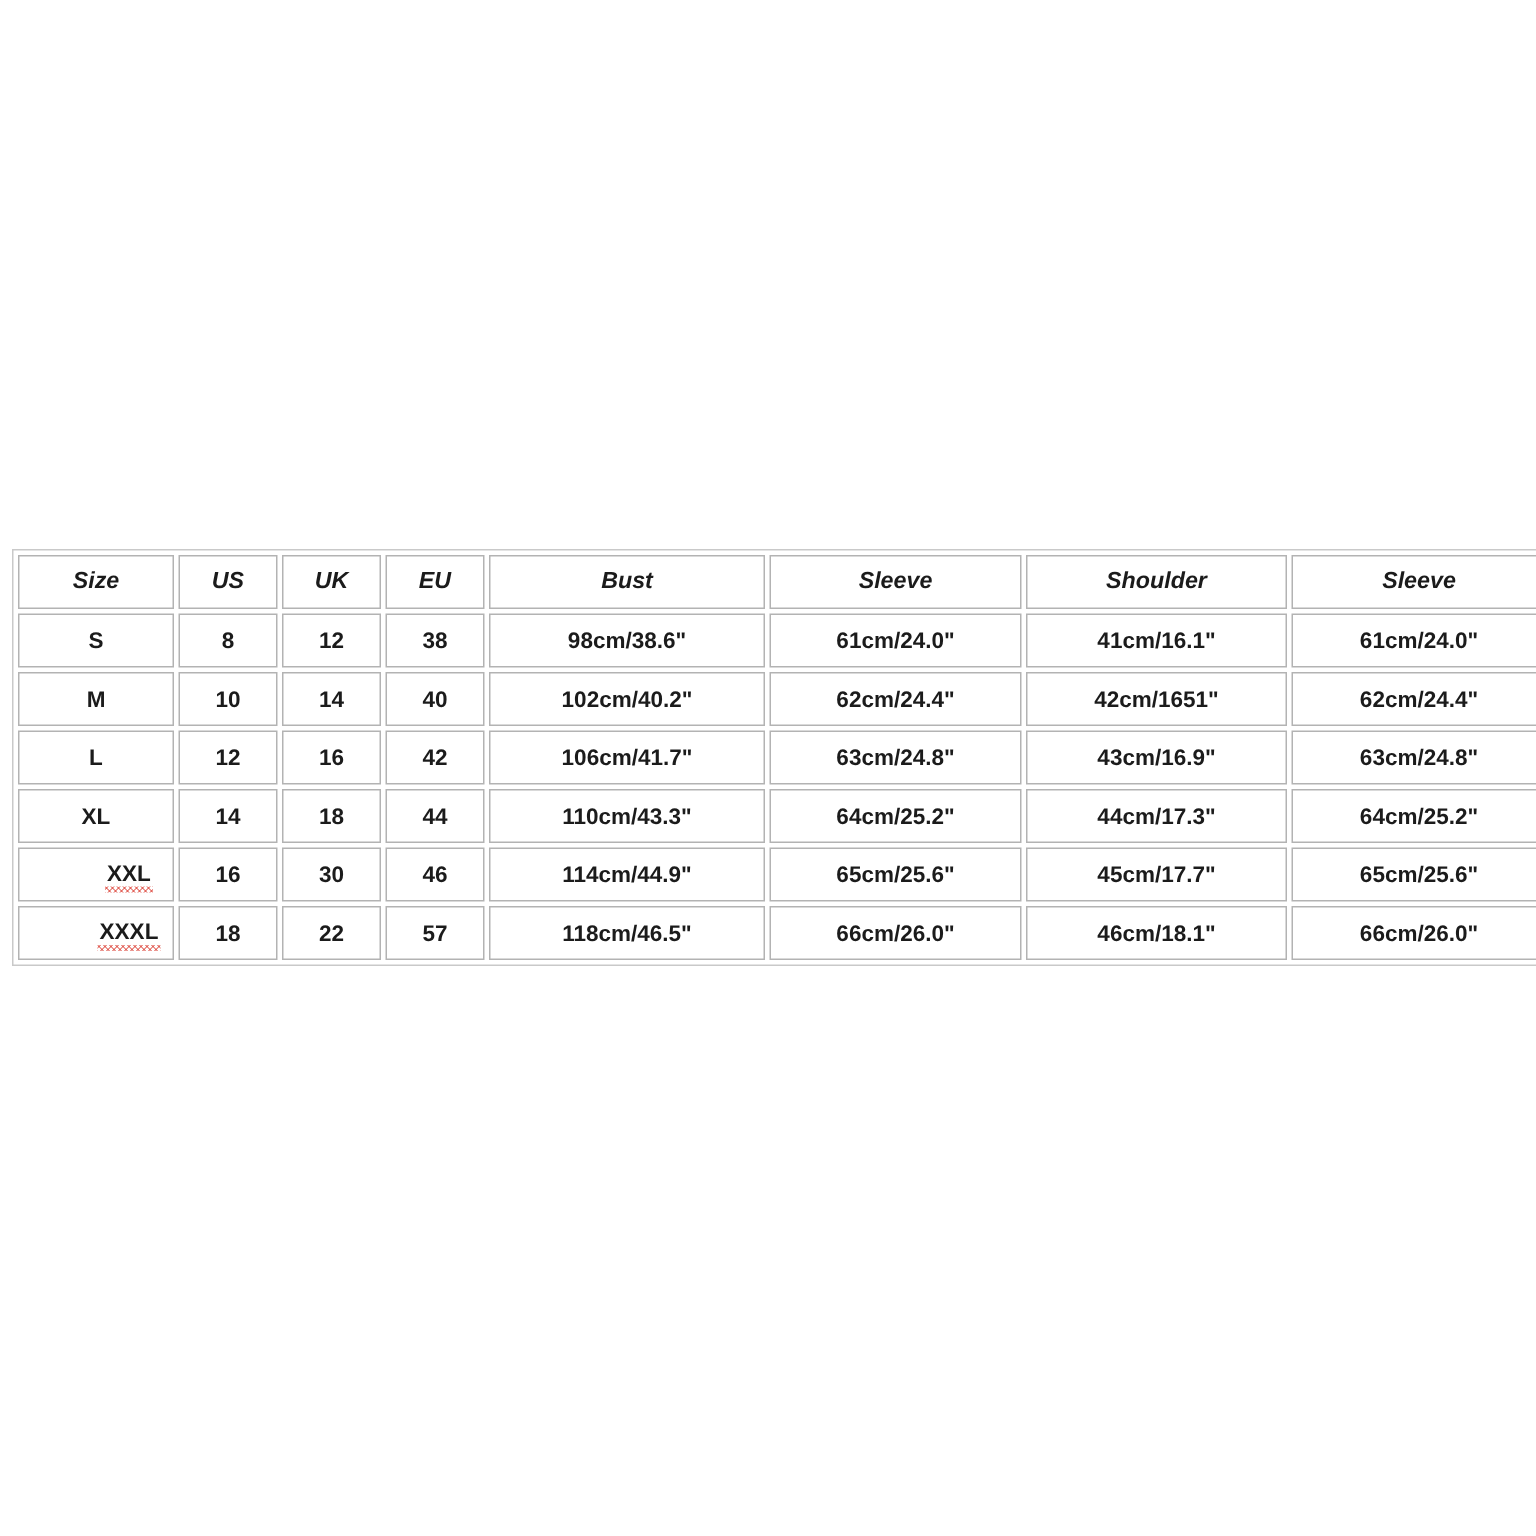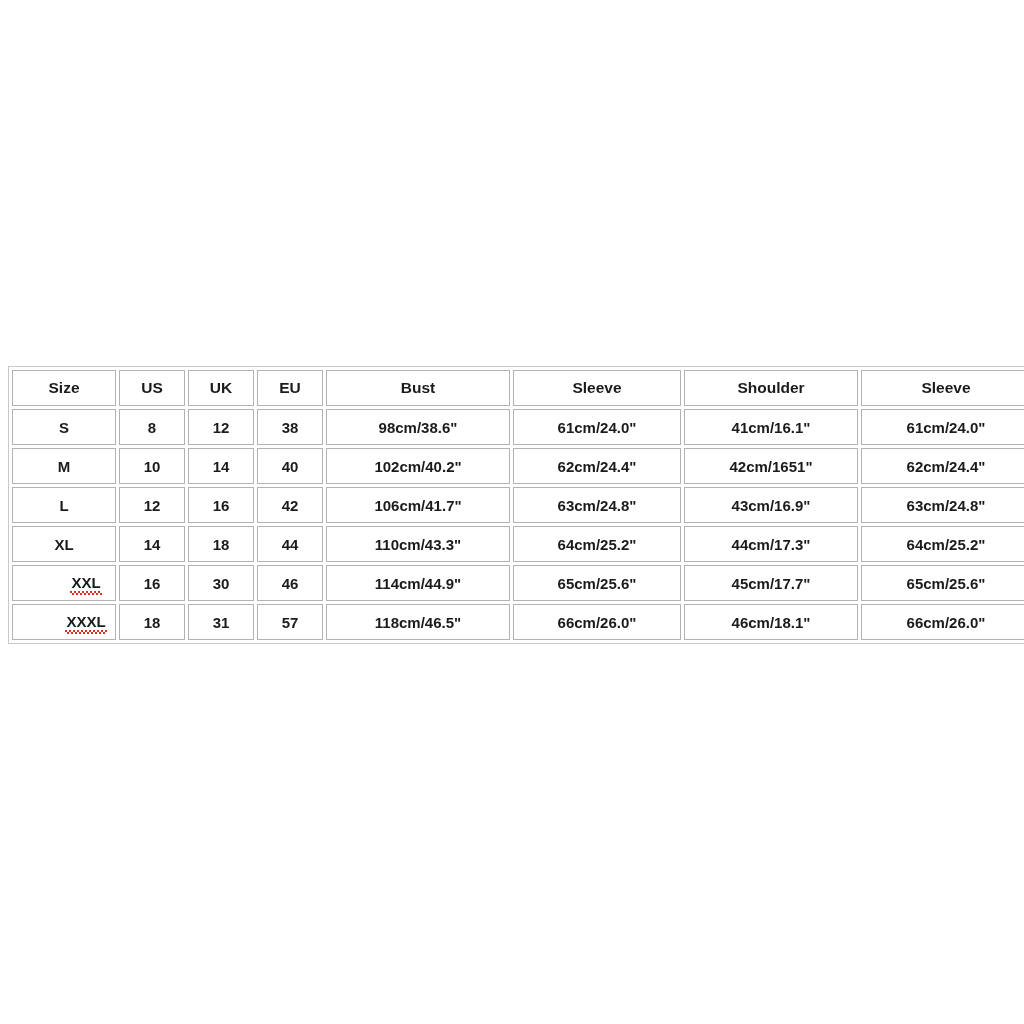--- a/index.html
+++ b/index.html
@@ -42,20 +42,21 @@
     font-weight: bold;
     font-size: 15px;
     color: #1b1b1b;
     font-family: "Liberation Sans", sans-serif;
     white-space: nowrap;
     overflow: hidden;
   }
 
   table.size-chart th {
     font-size: 15.5px;
+    font-style: italic;
   }
 
   
   col.c-size     { width: 104px; }
   col.c-us       { width: 66px; }
   col.c-uk       { width: 66px; }
   col.c-eu       { width: 66px; }
   col.c-bust     { width: 184px; }
   col.c-length   { width: 168px; }
   col.c-shoulder { width: 174px; }
@@ -157,21 +158,21 @@
           <td>30</td>
           <td>46</td>
           <td>114cm/44.9"</td>
           <td>65cm/25.6"</td>
           <td>45cm/17.7"</td>
           <td>65cm/25.6"</td>
         </tr>
         <tr>
           <td><span class="misspelled">XXXL</span></td>
           <td>18</td>
-          <td>31</td>
+          <td>22</td>
           <td>57</td>
           <td>118cm/46.5"</td>
           <td>66cm/26.0"</td>
           <td>46cm/18.1"</td>
           <td>66cm/26.0"</td>
         </tr>
       </tbody>
   </table>
 </div>
 

